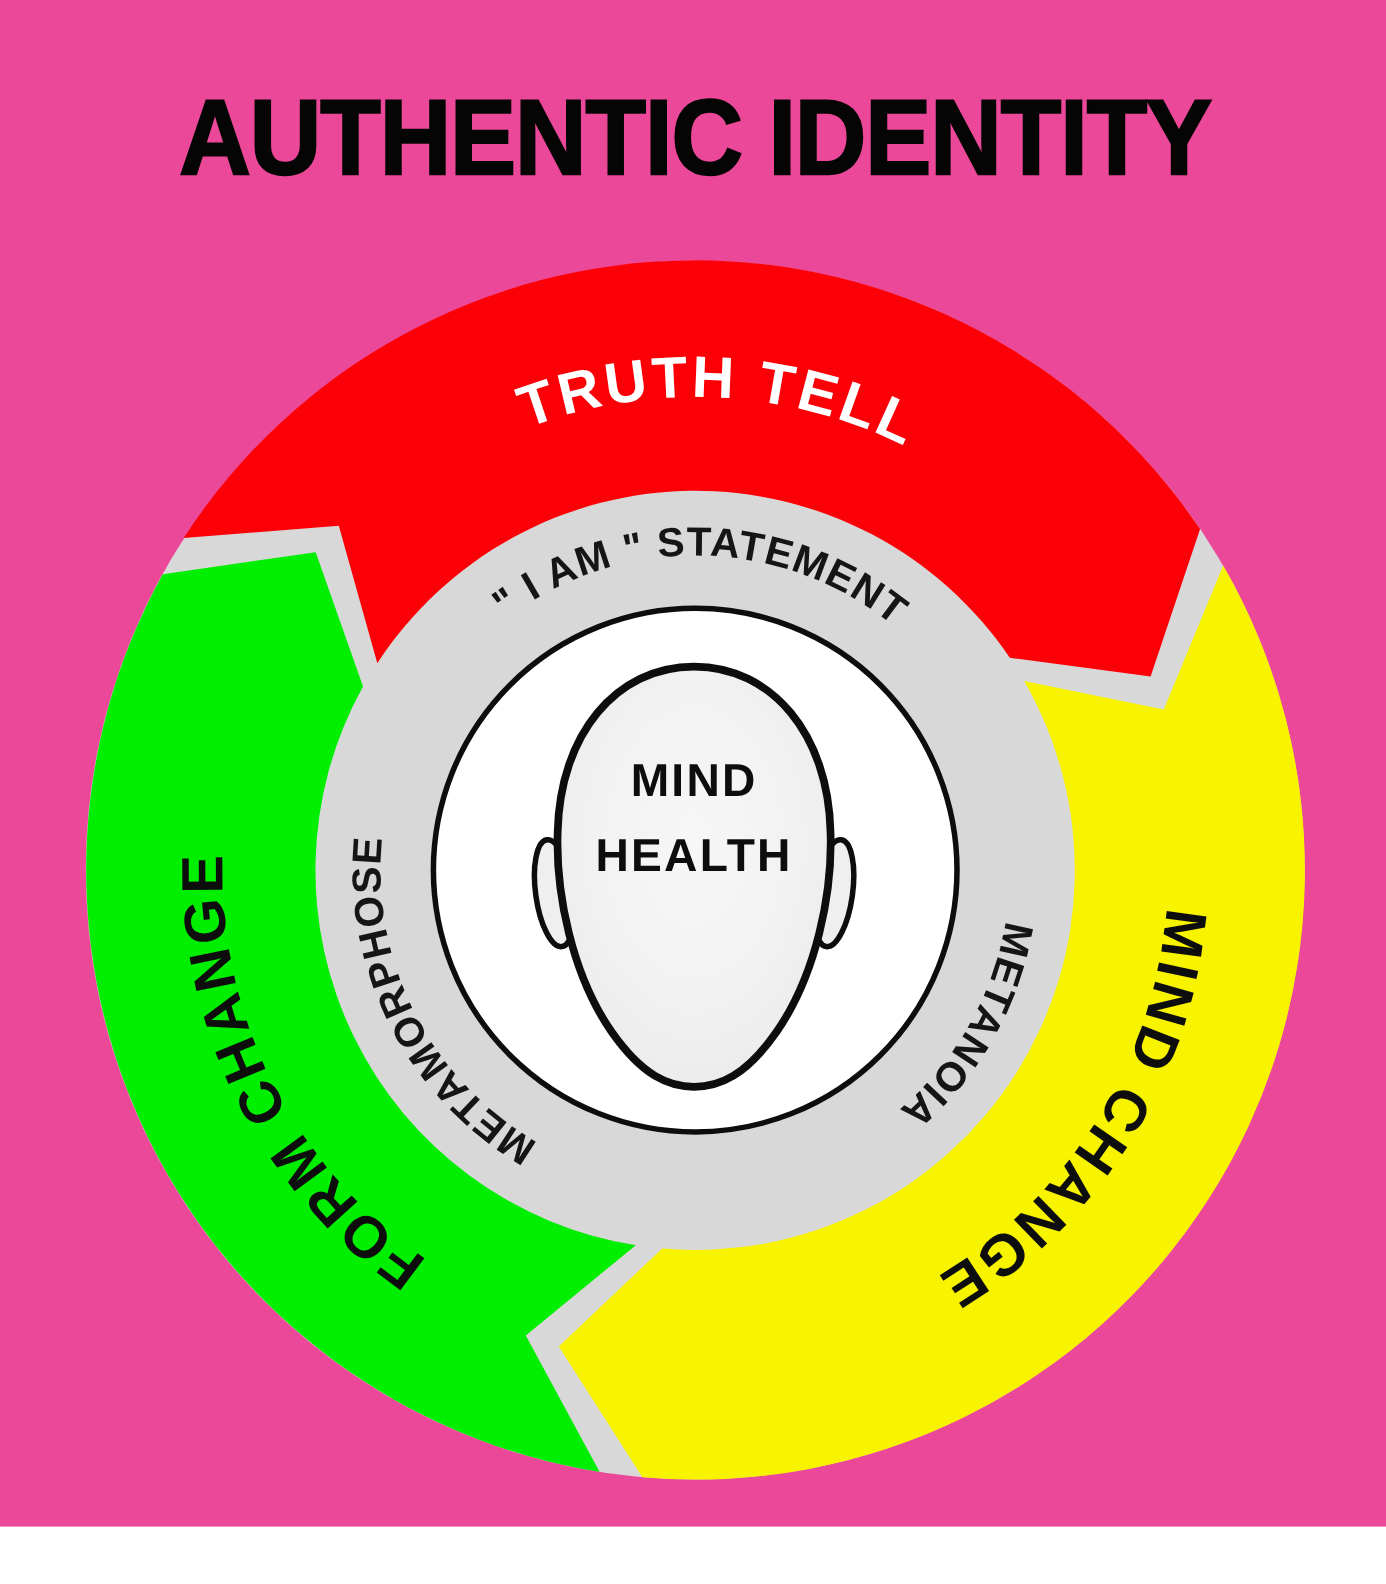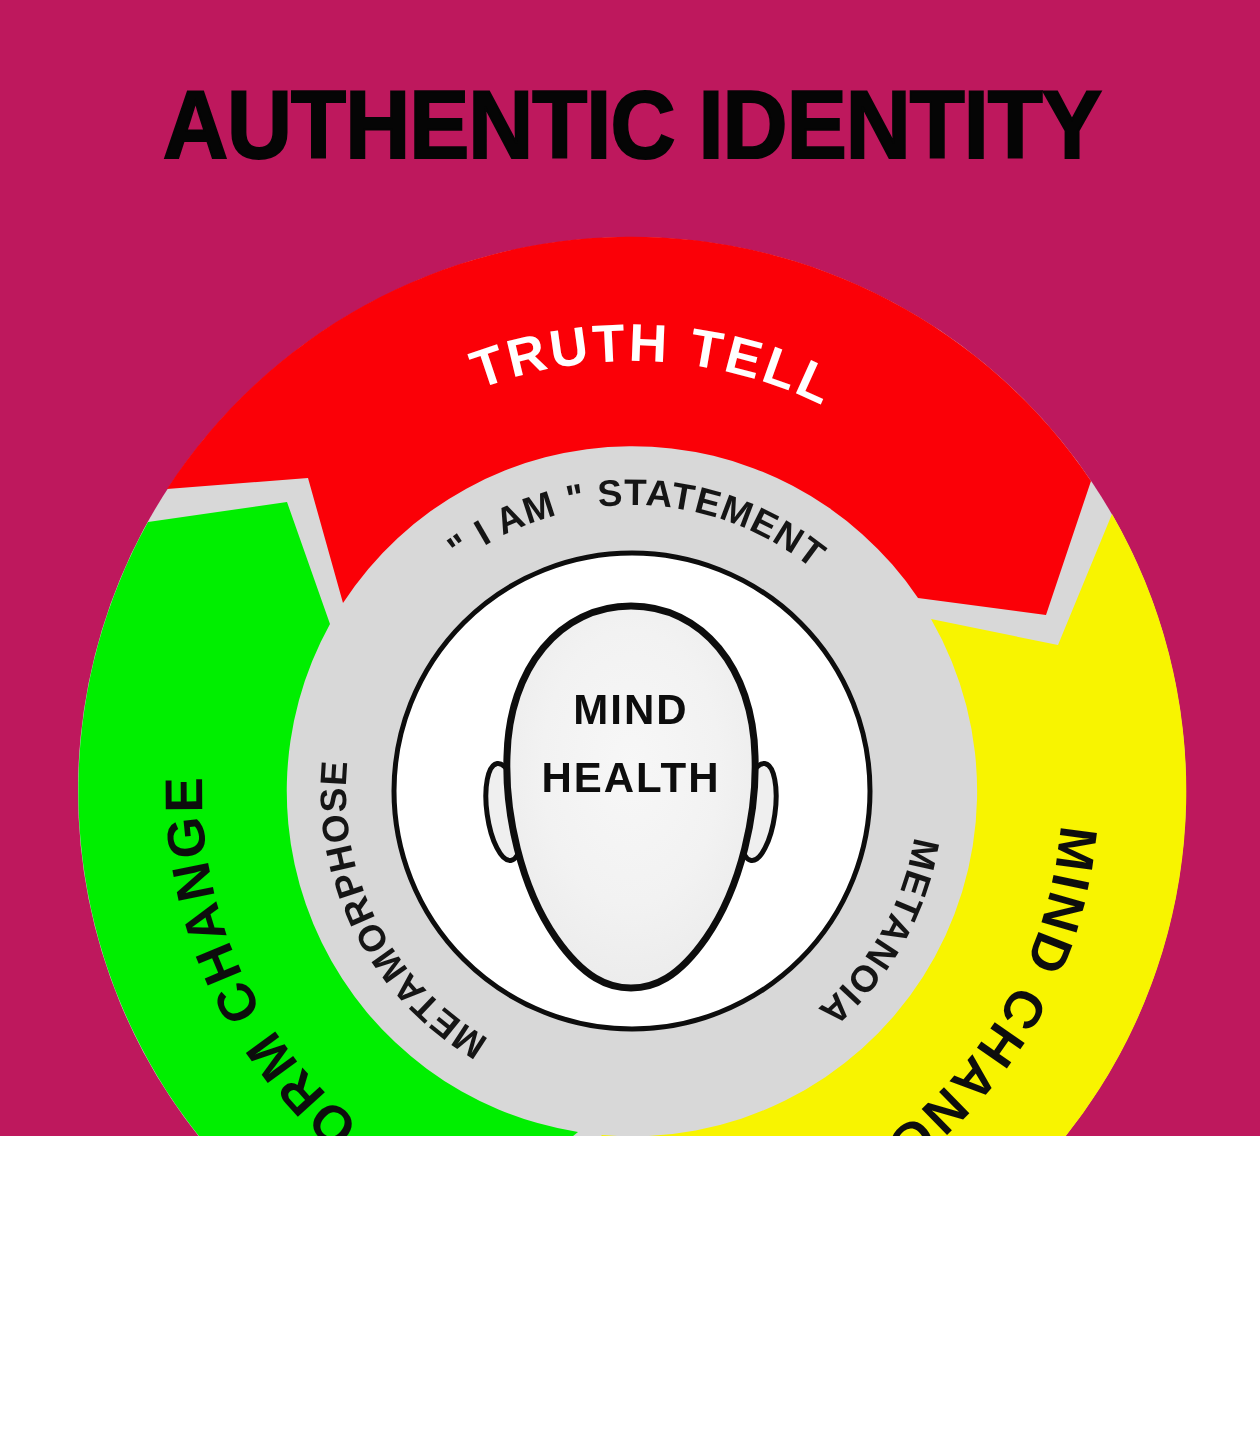--- a/index.html
+++ b/index.html
@@ -3,22 +3,22 @@
 <meta charset="utf-8">
 <style>
   html, body {
     margin: 0;
     padding: 0;
     background: #ffffff;
   }
   .page {
     position: relative;
     width: 1260px;
-    height: 1136px;
-    background: #be185d;
+    height: 1388px;
+    background: #ec4899;
     overflow: hidden;
     font-family: "Liberation Sans", sans-serif;
   }
   svg { display: block; }
   .title-text {
     font-family: "Liberation Sans", sans-serif;
     font-weight: 700;
     font-size: 97px;
     fill: #050505;
     stroke: #050505;

